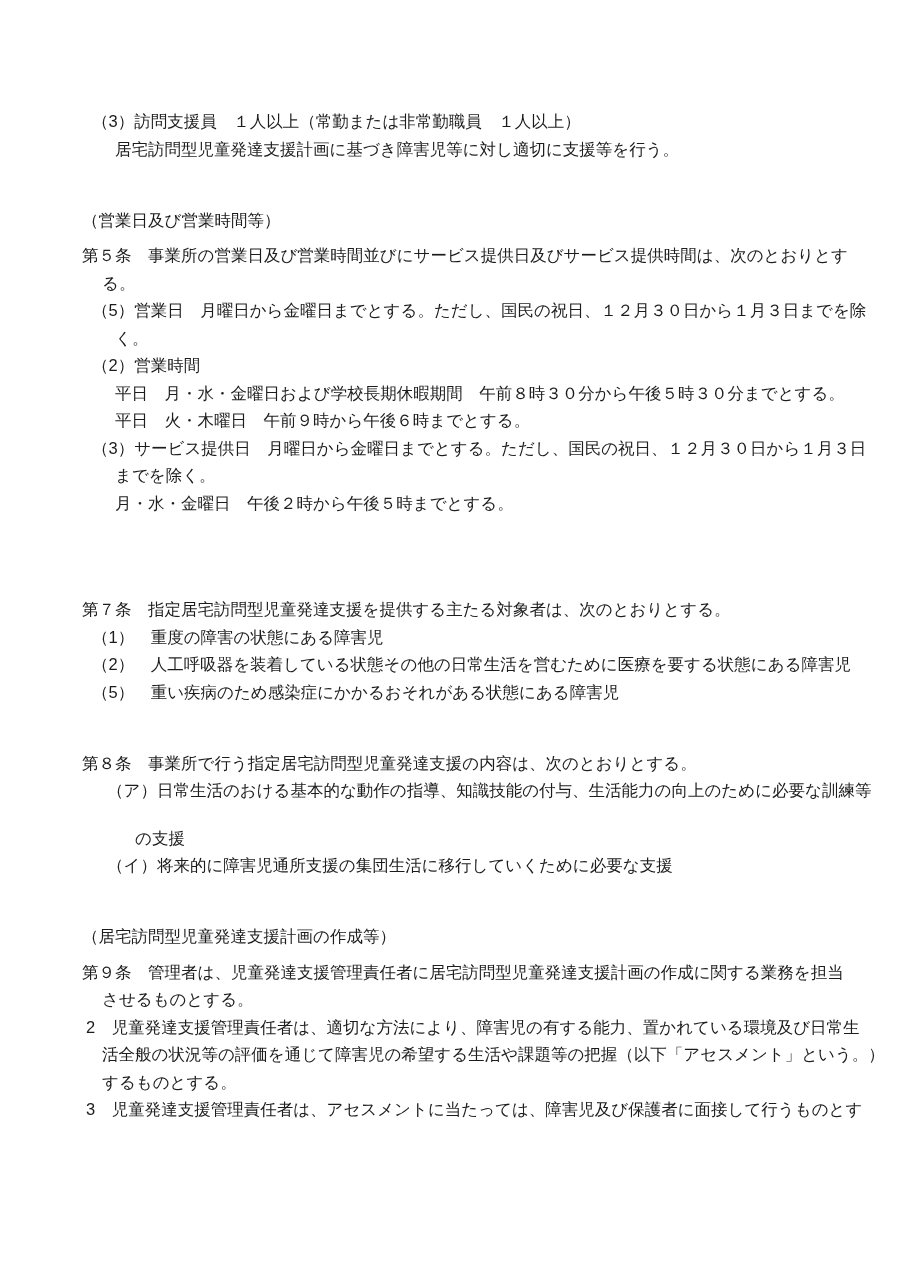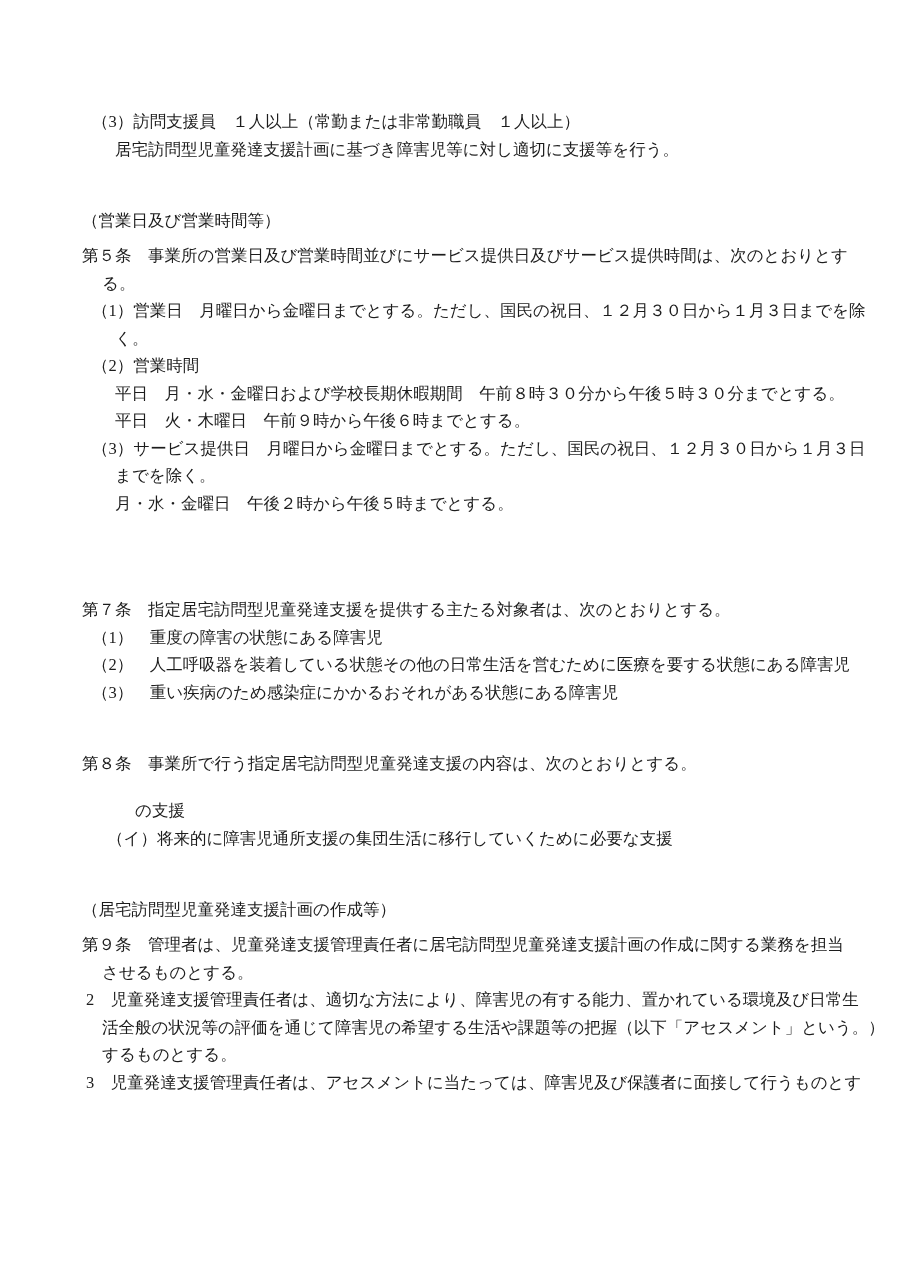--- a/index.html
+++ b/index.html
@@ -6,21 +6,21 @@
     margin: 0;
     padding: 0;
     background: #ffffff;
   }
   .page {
     position: relative;
     width: 905px;
     height: 1156px;
     background: #ffffff;
     overflow: hidden;
-    font-family: Liberation Serif, serif;
+    font-family: Liberation Sans, sans-serif;
     color: #1c1c1c;
   }
   .doc {
     position: absolute;
     left: 82px;
     top: 108px;
     width: 800px;
   }
   .line {
     height: 27.5px;
@@ -43,36 +43,37 @@
 <body>
 
 <div class="page" style="background: rgb(255, 255, 255); color: rgb(28, 28, 28);">
   <div class="doc">
       <div class="line ind-item">（3）訪問支援員　１人以上（常勤または非常勤職員　１人以上）</div>
       <div class="line ind-sub">居宅訪問型児童発達支援計画に基づき障害児等に対し適切に支援等を行う。</div>
       <div class="line ind-0"></div>
       <div class="line ind-0">（営業日及び営業時間等）</div>
       <div class="line ind-0">第５条　事業所の営業日及び営業時間並びにサービス提供日及びサービス提供時間は、次のとおりとす</div>
       <div class="line ind-cont">る。</div>
-      <div class="line ind-item">（1）営業日　月曜日から金曜日までとする。ただし、国民の祝日、１２月３０日から１月３日までを除</div>
+      <div class="line ind-item">（5）営業日　月曜日から金曜日までとする。ただし、国民の祝日、１２月３０日から１月３日までを除</div>
       <div class="line ind-sub">く。</div>
       <div class="line ind-item">（2）営業時間</div>
       <div class="line ind-sub">平日　月・水・金曜日および学校長期休暇期間　午前８時３０分から午後５時３０分までとする。</div>
       <div class="line ind-sub">平日　火・木曜日　午前９時から午後６時までとする。</div>
       <div class="line ind-item">（3）サービス提供日　月曜日から金曜日までとする。ただし、国民の祝日、１２月３０日から１月３日</div>
       <div class="line ind-sub">までを除く。</div>
       <div class="line ind-sub">月・水・金曜日　午後２時から午後５時までとする。</div>
       <div class="line ind-0"></div>
       <div class="line ind-0"></div>
       <div class="line ind-0">第７条　指定居宅訪問型児童発達支援を提供する主たる対象者は、次のとおりとする。</div>
       <div class="line ind-item">（1）　重度の障害の状態にある障害児</div>
       <div class="line ind-item">（2）　人工呼吸器を装着している状態その他の日常生活を営むために医療を要する状態にある障害児</div>
-      <div class="line ind-item">（3）　重い疾病のため感染症にかかるおそれがある状態にある障害児</div>
+      <div class="line ind-item">（5）　重い疾病のため感染症にかかるおそれがある状態にある障害児</div>
       <div class="line ind-0"></div>
       <div class="line ind-0">第８条　事業所で行う指定居宅訪問型児童発達支援の内容は、次のとおりとする。</div>
+      <div class="line ind-kata">（ア）日常生活のおける基本的な動作の指導、知識技能の付与、生活能力の向上のために必要な訓練等</div>
       <div class="line ind-kata-cont">の支援</div>
       <div class="line ind-kata">（イ）将来的に障害児通所支援の集団生活に移行していくために必要な支援</div>
       <div class="line ind-0"></div>
       <div class="line ind-0">（居宅訪問型児童発達支援計画の作成等）</div>
       <div class="line ind-0">第９条　管理者は、児童発達支援管理責任者に居宅訪問型児童発達支援計画の作成に関する業務を担当</div>
       <div class="line ind-cont">させるものとする。</div>
       <div class="line ind-para">2　児童発達支援管理責任者は、適切な方法により、障害児の有する能力、置かれている環境及び日常生</div>
       <div class="line ind-cont">活全般の状況等の評価を通じて障害児の希望する生活や課題等の把握（以下「アセスメント」という。）</div>
       <div class="line ind-cont">するものとする。</div>
       <div class="line ind-para">3　児童発達支援管理責任者は、アセスメントに当たっては、障害児及び保護者に面接して行うものとす</div>

